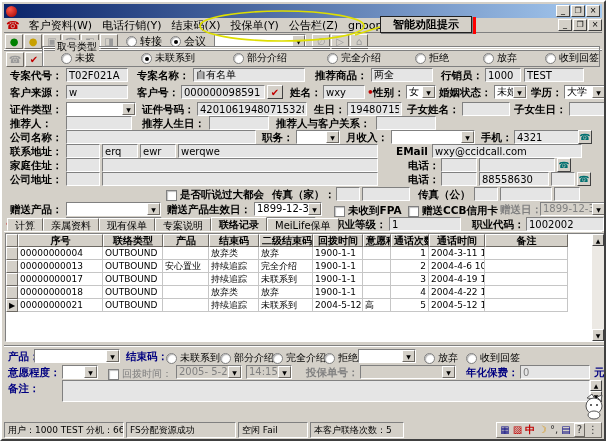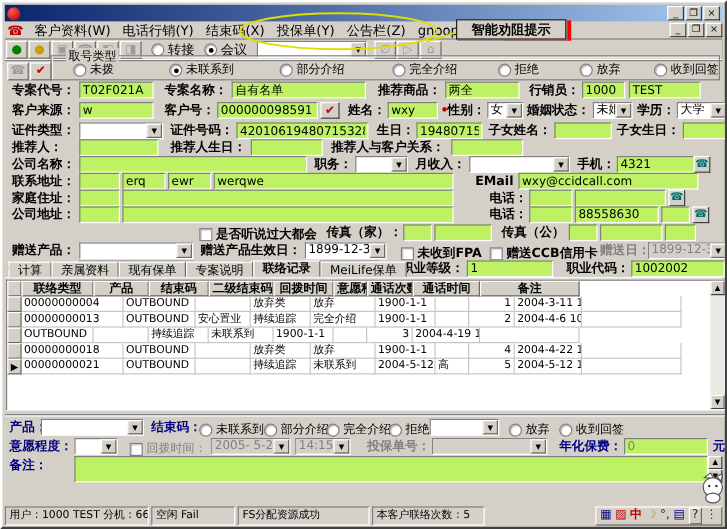--- a/index.html
+++ b/index.html
@@ -44,21 +44,21 @@
   .toolbar2{position:absolute;left:2px;top:49px;right:2px;height:17px;}
   .grp{position:absolute;left:38px;top:-5px;right:2px;height:21px;border:1px solid #808080;
        box-shadow:1px 1px 0 #fff inset;}
   .grplbl{position:absolute;left:12px;top:-7px;background:#d4d0c8;font-size:10px;padding:0 2px;}
   .opt{position:absolute;display:flex;align-items:center;gap:3px;font-size:10px;white-space:nowrap;}
   
   .formarea{position:absolute;left:2px;top:66px;width:600px;height:149px;}
   .fl{position:absolute;font-size:10.5px;font-weight:bold;white-space:nowrap;line-height:13px;}
   .blue{color:#000080;} .grayt{color:#808080;}
   .dotr{color:#c00000;font-weight:bold;}
-  .fin{position:absolute;height:14px;background:#bef264;border:1px solid;border-color:#808080 #fff #fff #808080;
+  .fin{position:absolute;height:14px;background:#e5e5e5;border:1px solid;border-color:#808080 #fff #fff #808080;
        font-size:10px;padding:0 2px;font-family:inherit;color:#000;outline:none;}
   .btn3{position:absolute;background:#d4d0c8;border:1px solid;border-color:#fff #404040 #404040 #fff;
         display:flex;align-items:center;justify-content:center;font-size:10px;}
   .chk-red{color:#c00000;font-weight:bold;}
   .phn{color:#007070;font-size:9px;}
   
   .tabs{position:absolute;left:2px;top:216px;right:2px;height:14px;display:flex;align-items:flex-end;padding-left:3px;
         border-bottom:1px solid #fff;}
   .tab{height:13px;padding:0 7px;font-size:10px;line-height:13px;background:#d4d0c8;
        border:1px solid;border-color:#fff #6d6963 transparent #fff;white-space:nowrap;}
@@ -376,20 +376,21 @@
     <span class="tab">亲属资料</span>
     <span class="tab">现有保单</span>
     <span class="tab">专案说明</span>
     <span class="tab sel">联络记录</span>
     <span class="tab">MeiLife保单</span>
   </div>
 
   <div class="grid">
     <div class="trow">
       <span class="gut"></span>
+      <span class="hc c0">序号</span>
       <span class="hc c1">联络类型</span>
       <span class="hc c2">产品</span>
       <span class="hc c3">结束码</span>
       <span class="hc c4">二级结束码</span>
       <span class="hc c5">回拨时间</span>
       <span class="hc c6">意愿程度</span>
       <span class="hc c7">通话次数</span>
       <span class="hc c8">通话时间</span>
       <span class="hc c9">备注</span>
     </div>
@@ -414,20 +415,21 @@
       <span class="c c3">持续追踪</span>
       <span class="c c4">完全介绍</span>
       <span class="c c5">1900-1-1</span>
       <span class="c c6"></span>
       <span class="c c7">2</span>
       <span class="c c8">2004-4-6 10:4</span>
       <span class="c c9"></span>
     </div>
     <div class="trow">
       <span class="gut"></span>
+      <span class="c c0">00000000017</span>
       <span class="c c1">OUTBOUND</span>
       <span class="c c2"></span>
       <span class="c c3">持续追踪</span>
       <span class="c c4">未联系到</span>
       <span class="c c5">1900-1-1</span>
       <span class="c c6"></span>
       <span class="c c7">3</span>
       <span class="c c8">2004-4-19 10:</span>
       <span class="c c9"></span>
     </div>
@@ -528,22 +530,22 @@
 
     <span class="fl blue" style="left:4px;top:36px;">备注：</span>
     <textarea class="fin" style="left: 58px; top: 34px; width: 528px; height: 22px; resize: none;"></textarea>
     <span class="btn3" style="left:586px;top:34px;width:12px;height:11px;font-size:6px;">▲</span>
     <span class="btn3" style="left:586px;top:45px;width:12px;height:11px;font-size:6px;">▼</span>
   </div>
 
 
   <div class="statusbar">
     <span class="sp" style="width:120px;">用户：1000 TEST 分机：667</span>
+    <span class="sp" style="width:110px;">FS分配资源成功</span>
     <span class="sp" style="width:70px;">空闲 Fail</span>
-    <span class="sp" style="width:110px;">FS分配资源成功</span>
     <span class="sp" style="width:94px;">本客户联络次数：5</span>
     <span class="tray">
       <span class="ti" style="color:#000080;">▦</span>
       <span class="ti" style="color:#c00000;">▨</span>
       <span class="ti" style="color:#c00000;font-weight:bold;">中</span>
       <span class="ti" style="color:#d89000;">☽</span>
       <span class="ti" style="color:#333;">°,</span>
       <span class="ti" style="color:#000080;">▤</span>
       <span class="ti out" style="padding:0 2px;color:#333;">?</span>
       <span class="ti" style="color:#333;">⋮</span>

